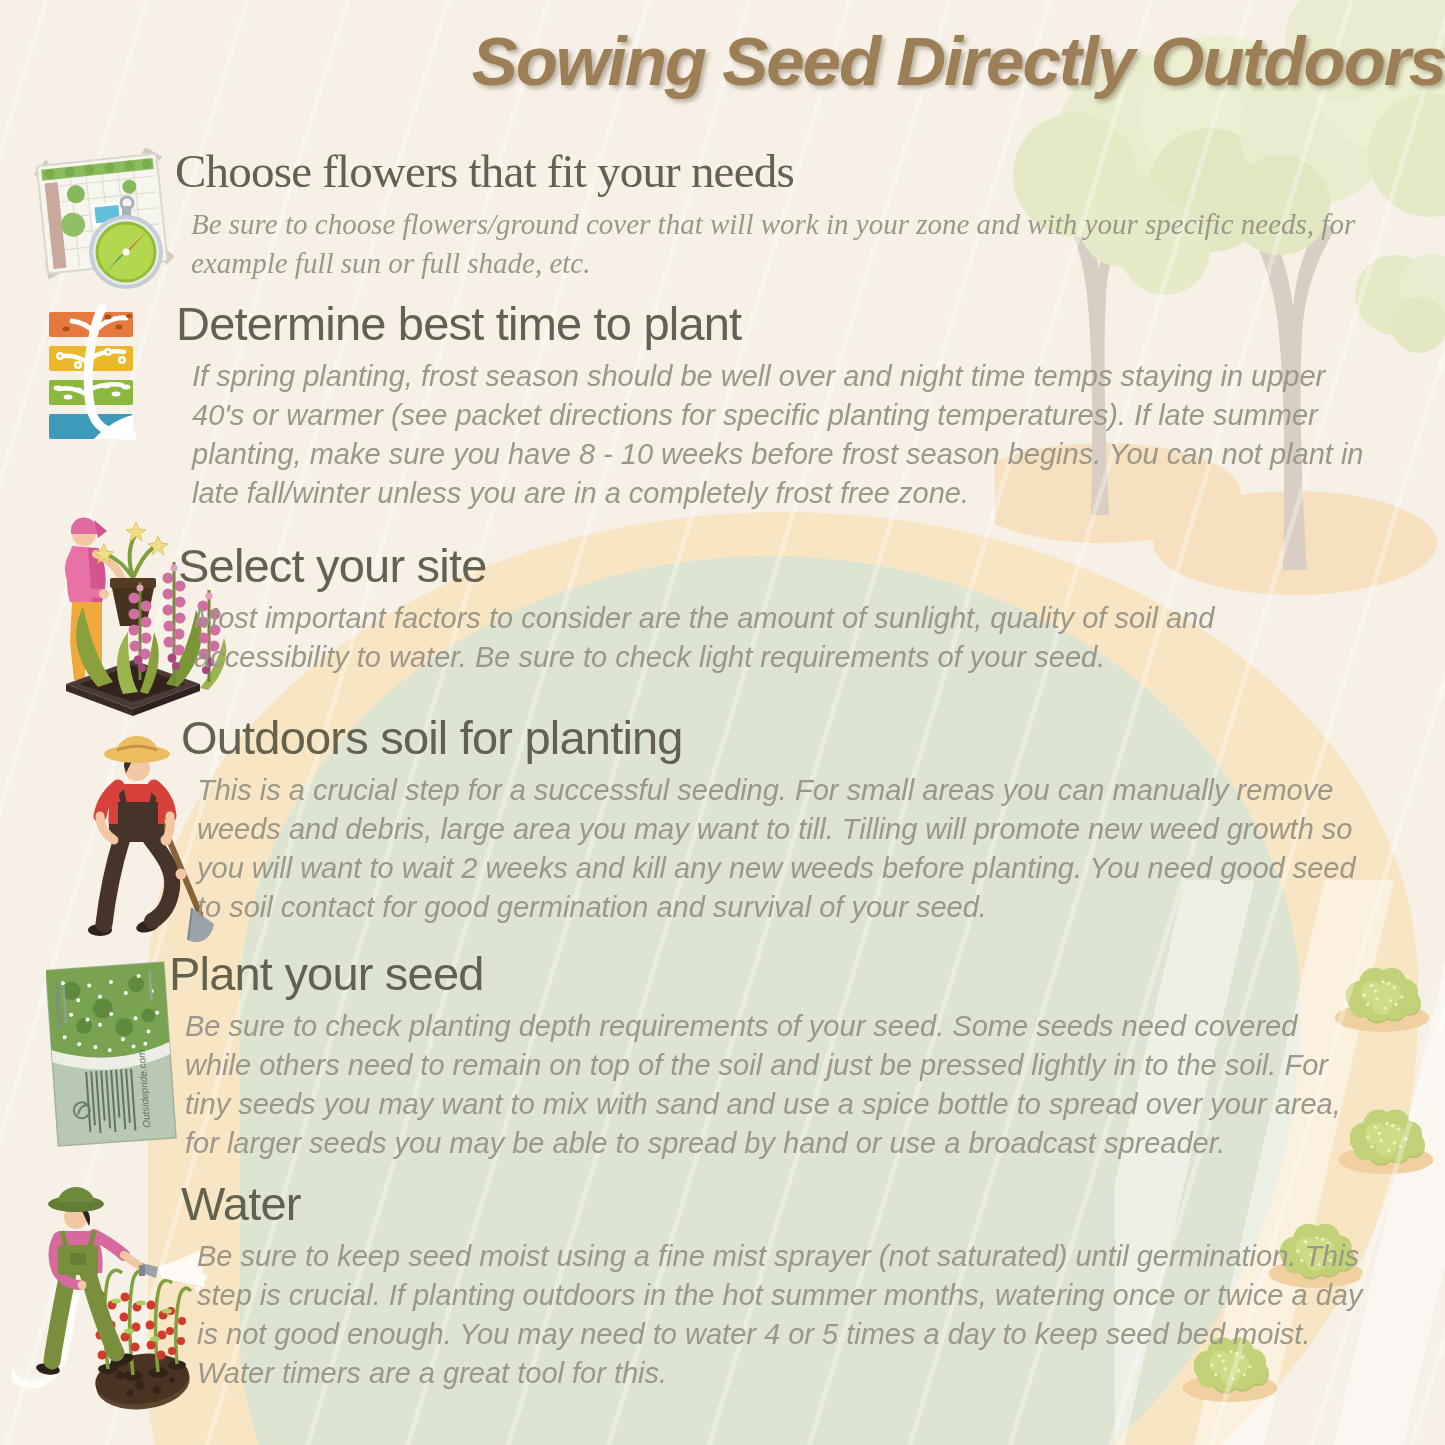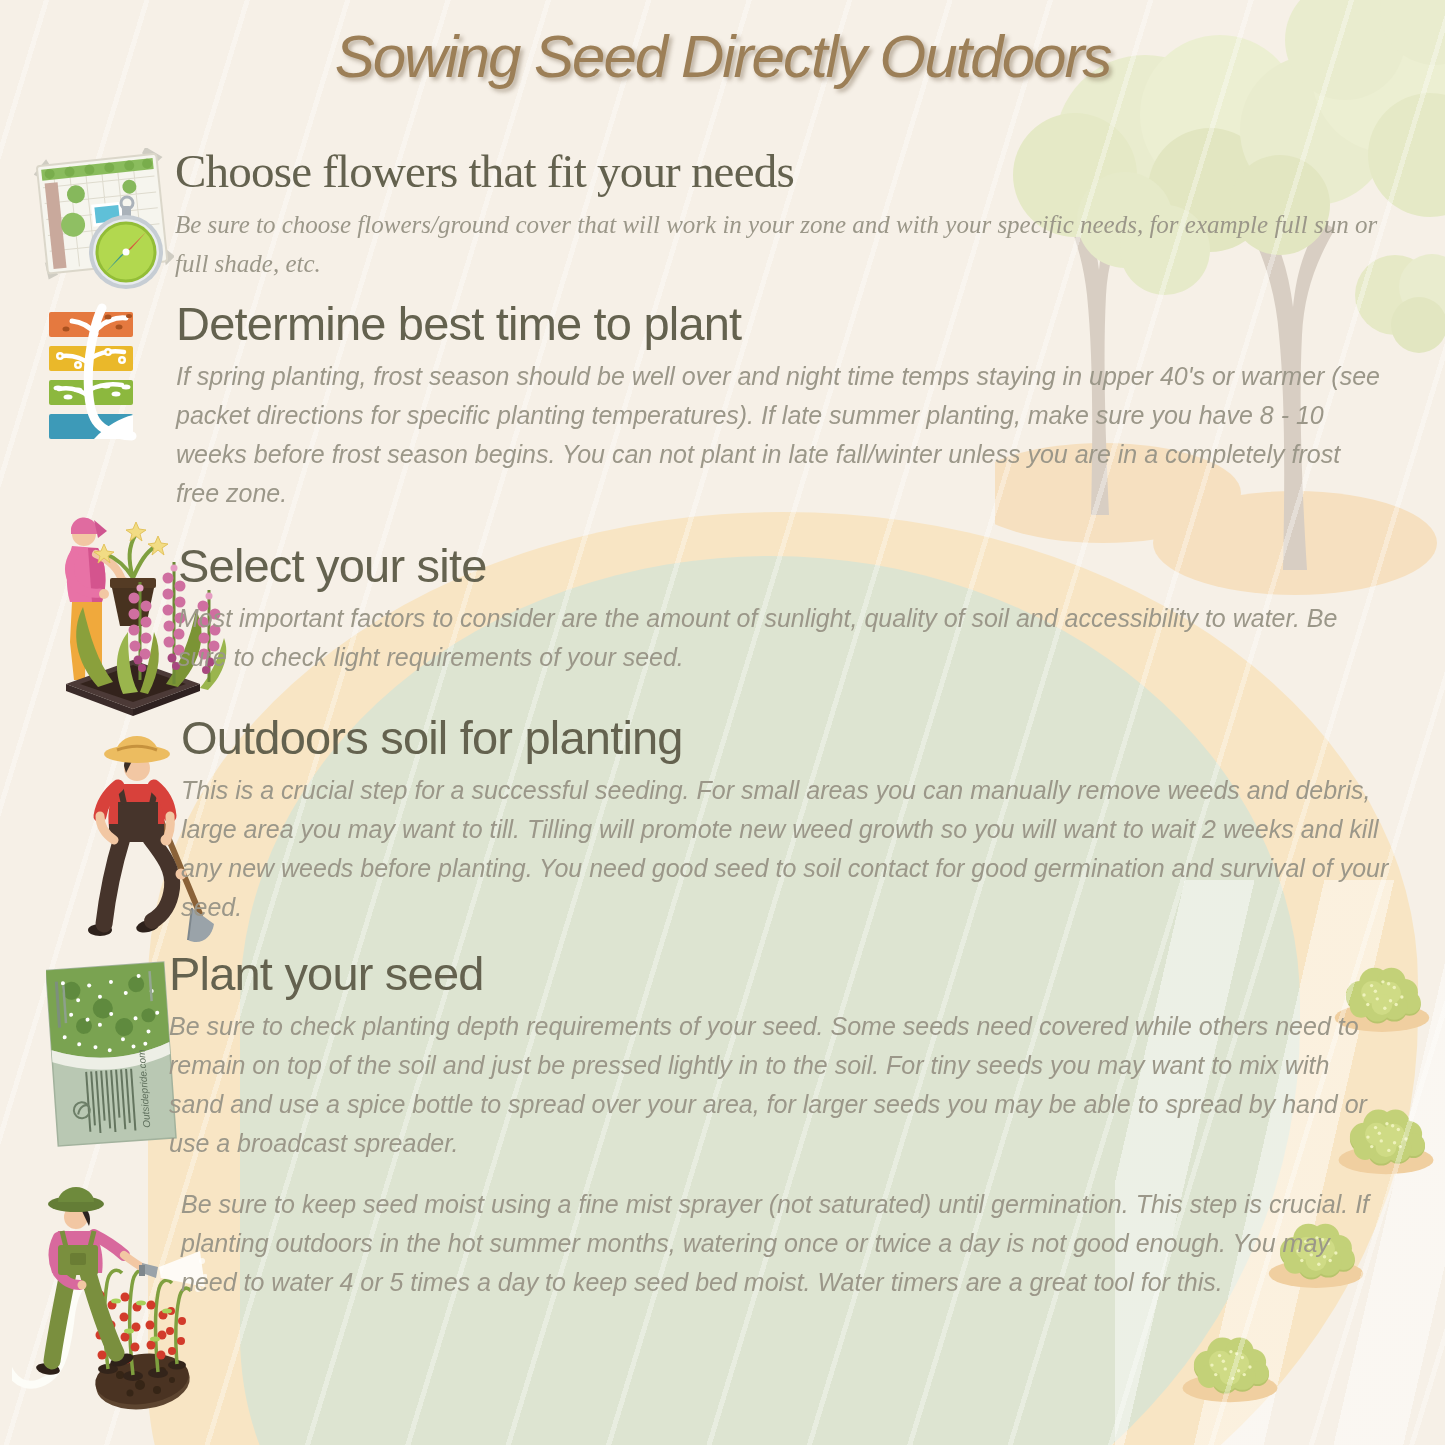--- a/index.html
+++ b/index.html
@@ -31,34 +31,34 @@
     background:repeating-linear-gradient(103deg,
       rgba(255,255,255,0) 0 68px, rgba(255,255,255,.45) 68px 136px);
   }
   .bush{position:absolute;width:104px;height:95px;z-index:5;}
   .bush.b1{left:1330px;top:940px;}
   .bush.b2{left:1332px;top:1082px;width:108px;}
   .bush.b3{left:1264px;top:1196px;}
   .bush.b4{left:1176px;top:1310px;width:108px;}
 
   .title{
-    position:absolute;top:22px;left:0;width:100%;text-align:center;z-index:20;margin:0;
-    font-style:italic;font-weight:400;font-size:60px;line-height:1.15;
+    position:absolute;top:22px;left:0;width:100%;text-align:right;z-index:20;margin:0;
+    font-style:italic;font-weight:700;font-size:69px;line-height:1.15;
     letter-spacing:-2px;color:var(--title,#9c7f57);
     text-shadow:3px 3px 4px rgba(94,74,48,.38);
   }
   .step{position:absolute;left:0;width:1445px;z-index:10;}
   .step .icon{position:absolute;}
   .step .txt{position:absolute;top:0;}
   .step h2{
     margin:0;font-weight:400;font-size:47px;line-height:1.1;
     letter-spacing:-.8px;color:var(--heading,#64624f);
   }
   .step p{
-    margin:7px 0 0;font-style:italic;font-size:25px;line-height:39px;
+    margin:7px 16px 0;font-style:italic;font-size:29px;line-height:39px;
     color:var(--body-text,#9b9789);
   }
   .s1{top:146px;} .s1 .icon{left:34px;top:2px;width:140px;height:148px;} .s1 .txt{left:175px;width:1215px;font-family:Liberation Serif, serif;}
   .s2{top:298px;} .s2 .icon{left:44px;top:4px;width:96px;height:140px;}  .s2 .txt{left:176px;width:1212px;}
   .s3{top:540px;} .s3 .icon{left:28px;top:-38px;width:250px;height:215px;} .s3 .txt{left:178px;width:1212px;}
   .s4{top:712px;} .s4 .icon{left:42px;top:16px;width:215px;height:220px;} .s4 .txt{left:181px;width:1208px;}
   .s5{top:948px;} .s5 .icon{left:46px;top:10px;width:132px;height:192px;} .s5 .txt{left:169px;width:1205px;}
   .s6{top:1178px;} .s6 .icon{left:12px;top:5px;width:195px;height:235px;} .s6 .txt{left:181px;width:1205px;}
 </style>
 </head>
@@ -505,15 +505,16 @@
     <polygon points="130,80 146,84 144,95 130,90" fill="#9aa3a9"></polygon>
     <rect x="127" y="82" width="6" height="11" fill="#7e878d"></rect>
     <polygon points="147,84 188,68 193,104 149,95" fill="#ffffff" opacity="0.85"></polygon>
     <g fill="#ffffff" opacity="0.7">
         <circle cx="190" cy="78" r="3"></circle>
         <circle cx="193" cy="94" r="3"></circle>
         <circle cx="186" cy="106" r="3"></circle>
       </g>
   </svg>
   <div class="txt">
+    <h2>Water</h2>
     <p>Be sure to keep seed moist using a fine mist sprayer (not saturated) until germination. This step is crucial. If planting outdoors in the hot summer months, watering once  or twice a day is not good enough. You may need to water 4 or 5 times a day to keep seed bed moist. Water timers are a great tool for this.</p>
   </div>
 </section>
 
 </body></html>

